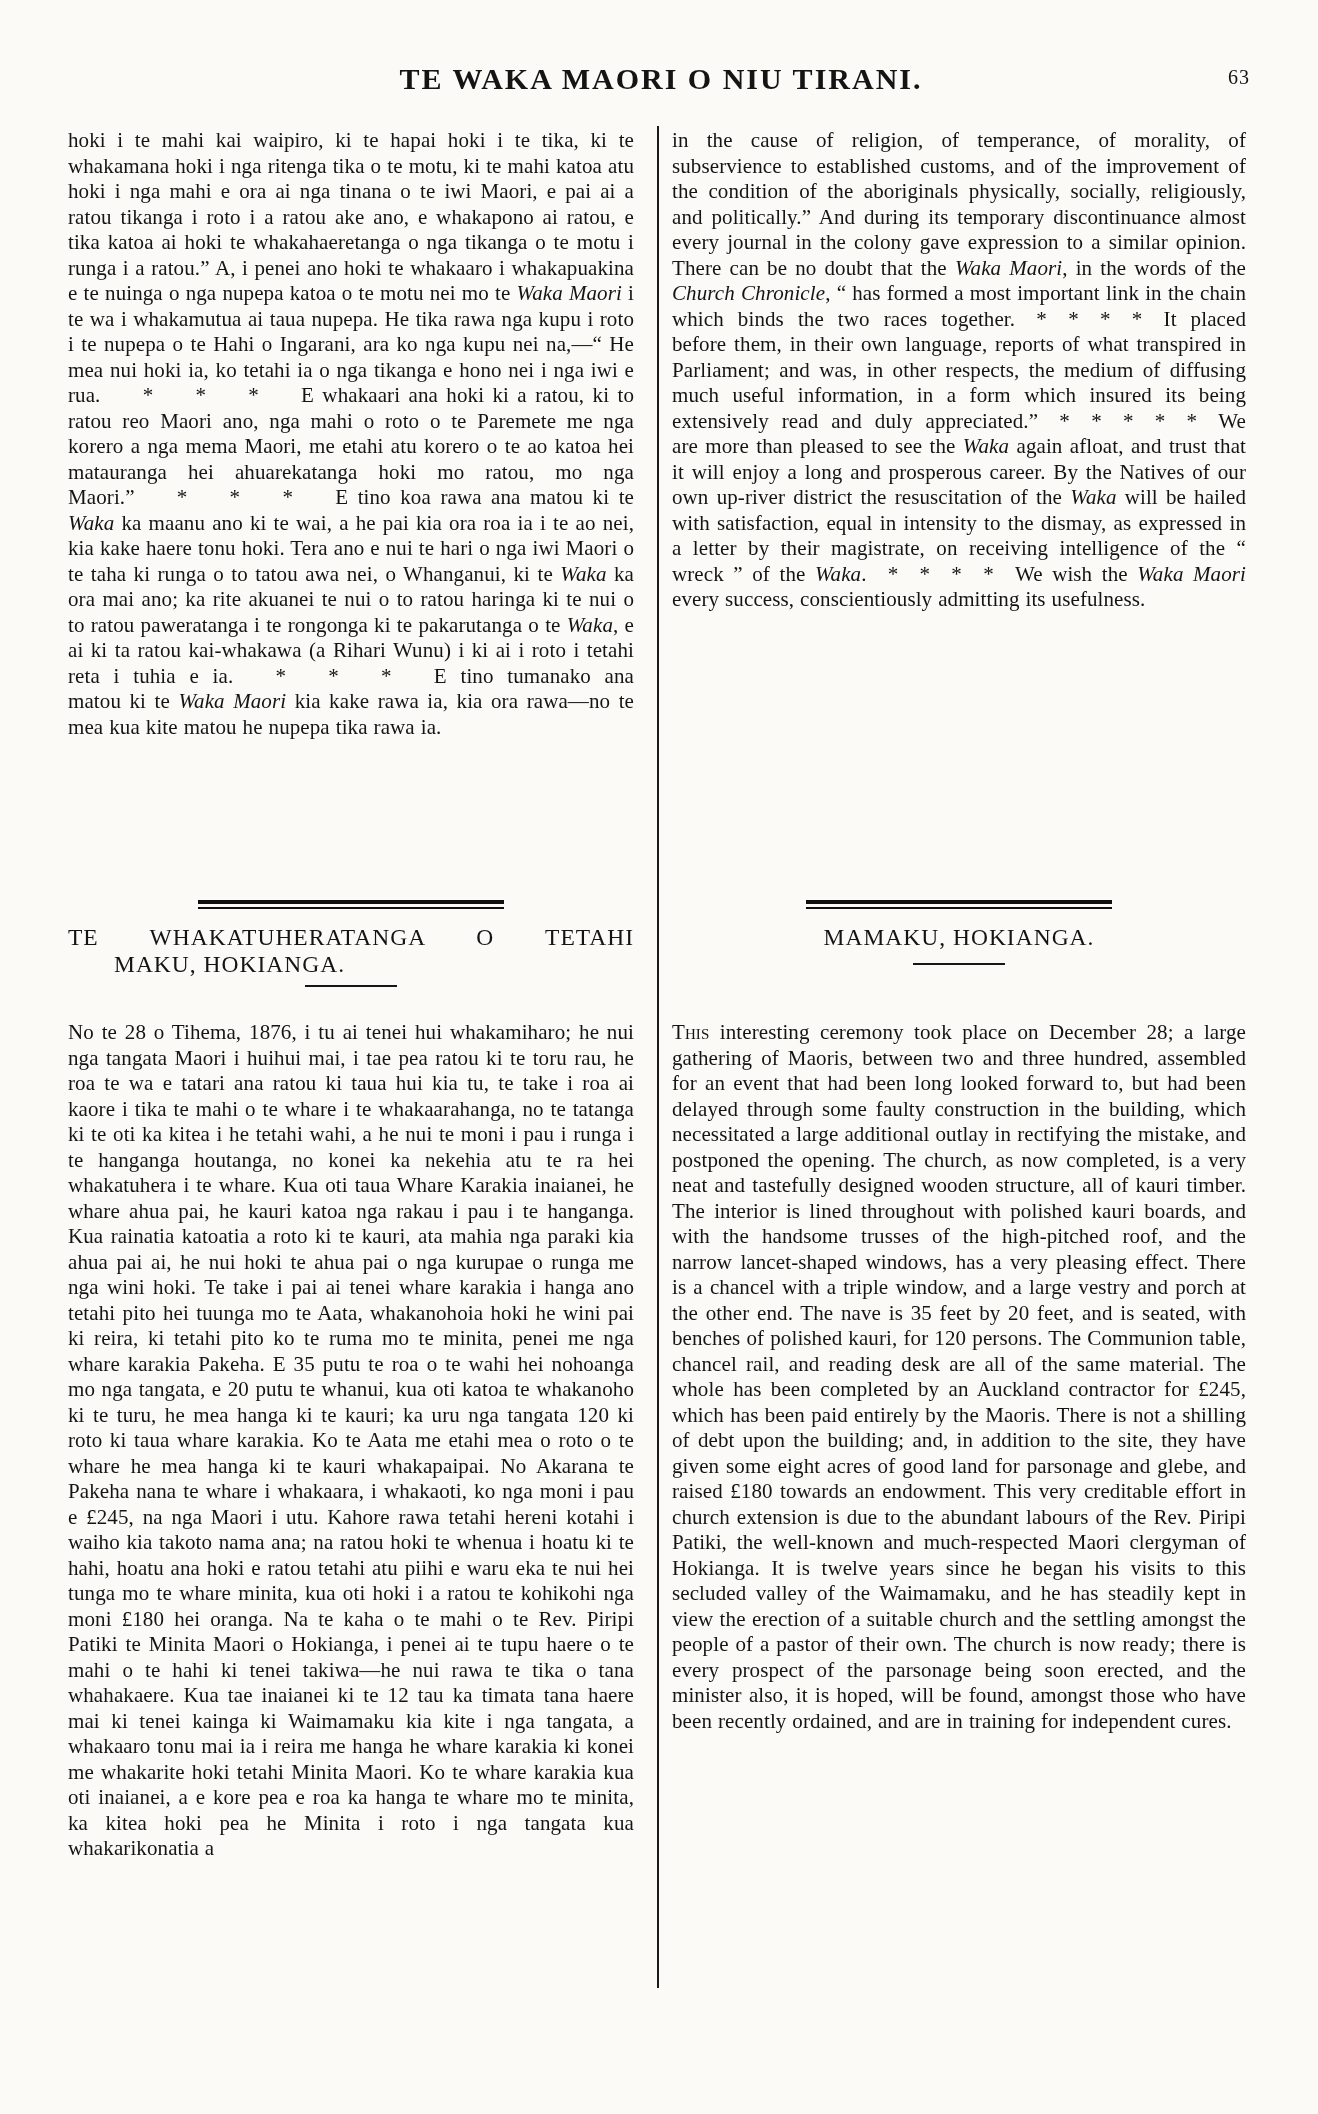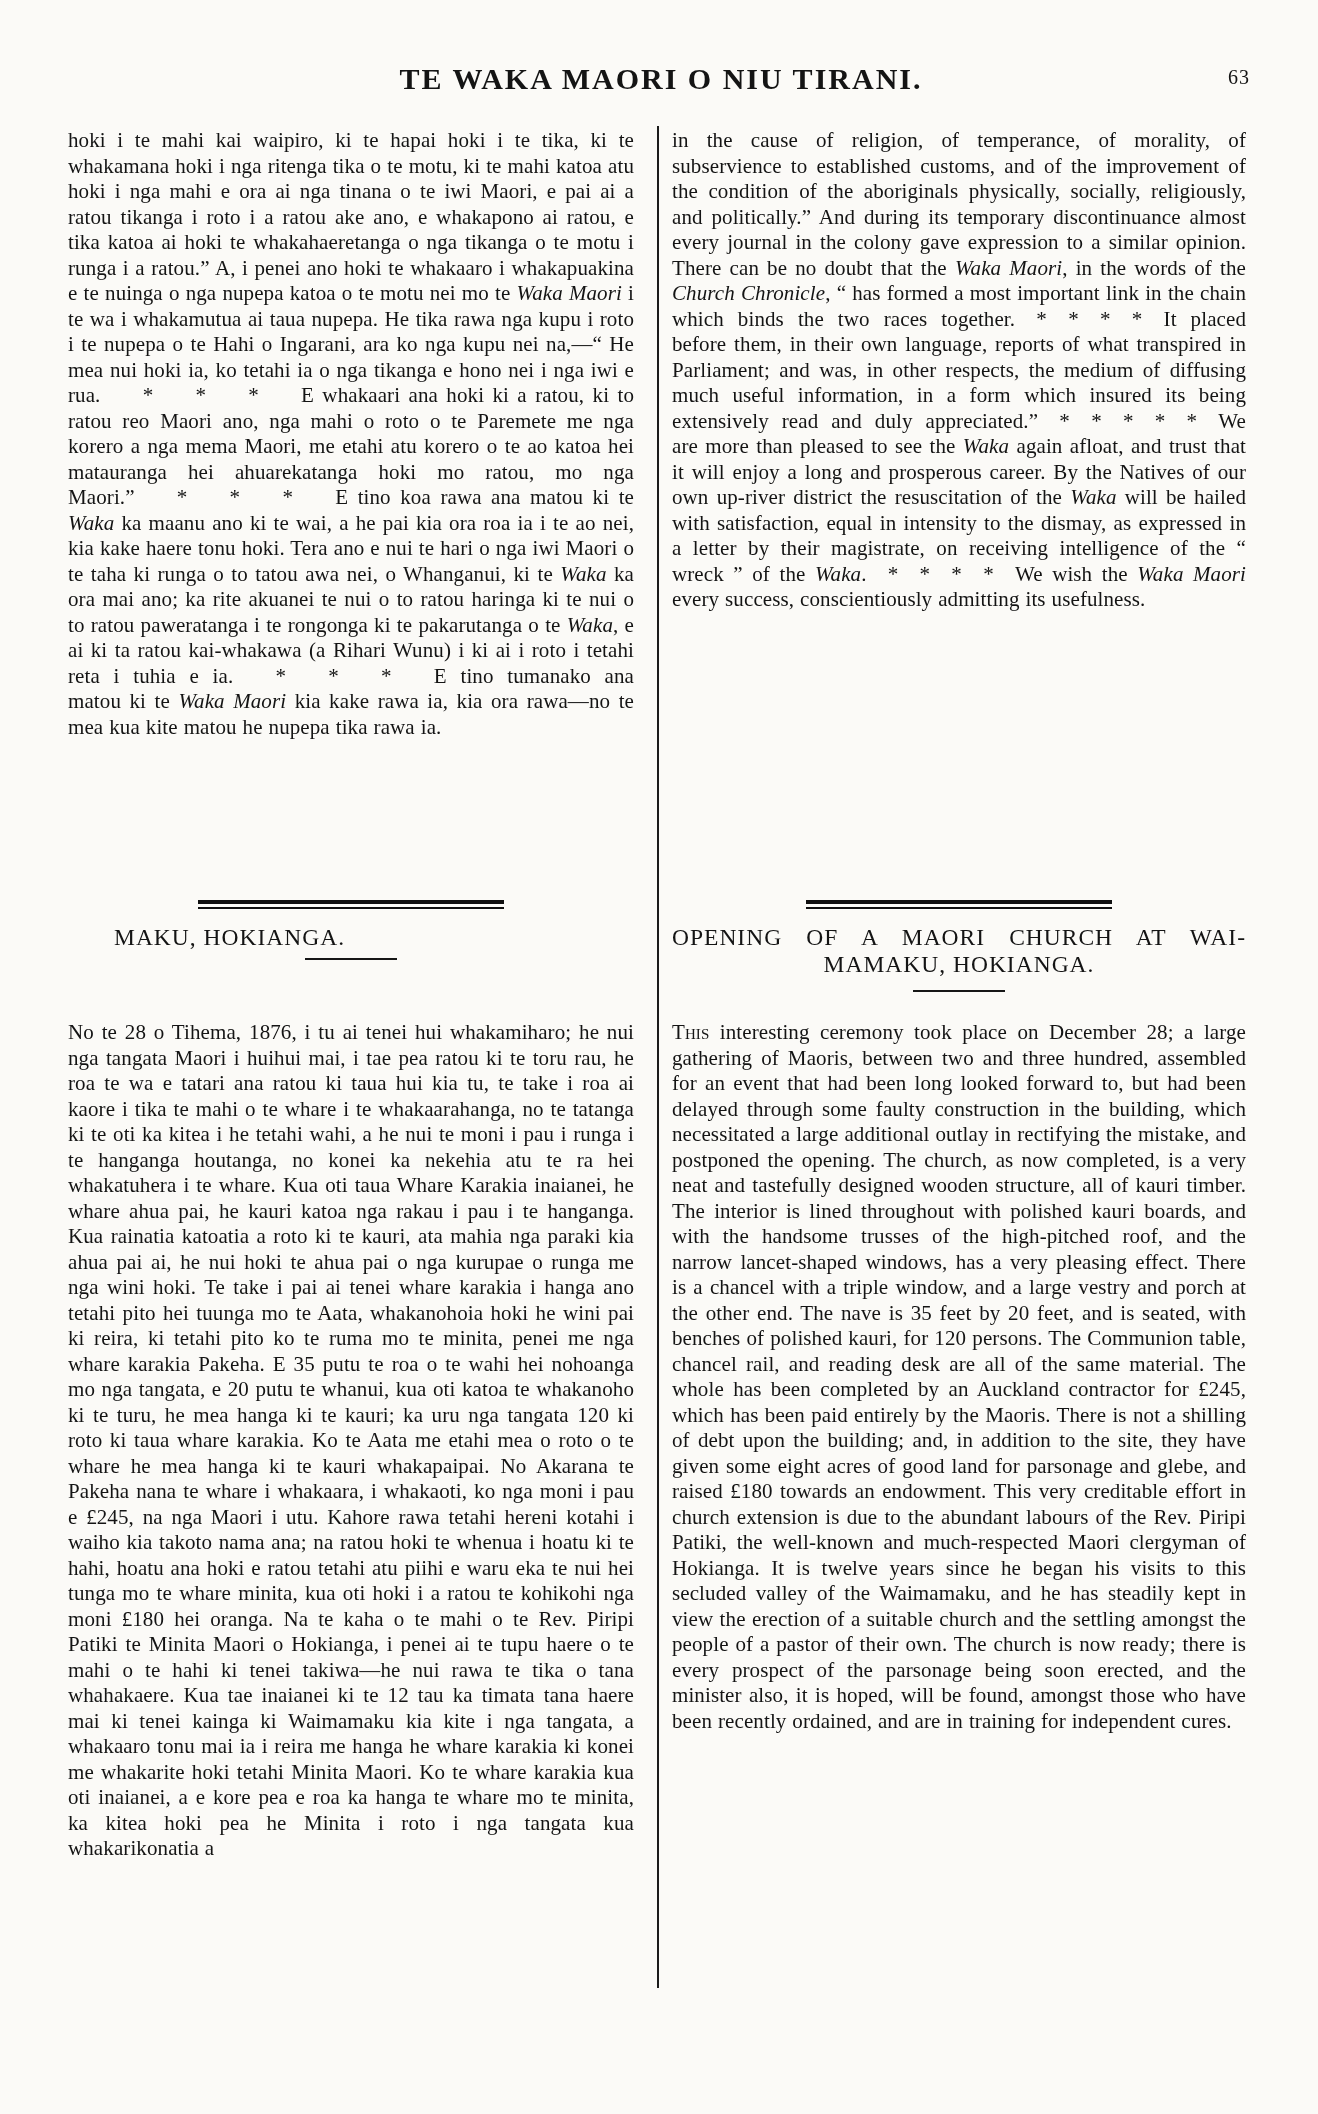--- a/index.html
+++ b/index.html
@@ -73,32 +73,32 @@
   <div class="pagenum">63</div>
 
   <div class="vrule"></div>
 
   <div class="col col-left">
     <div class="body-text art1">hoki i te mahi kai waipiro, ki te hapai hoki i te tika, ki te whakamana hoki i nga ritenga tika o te motu, ki te mahi katoa atu hoki i nga mahi e ora ai nga tinana o te iwi Maori, e pai ai a ratou tikanga i roto i a ratou ake ano, e whakapono ai ratou, e tika katoa ai hoki te whakahaeretanga o nga tikanga o te motu i runga i a ratou.”  A, i penei ano hoki te whakaaro i whakapuakina e te nuinga o nga nupepa katoa o te motu nei mo te <i>Waka Maori</i> i te wa i whakamutua ai taua nupepa.  He tika rawa nga kupu i roto i te nupepa o te Hahi o Ingarani, ara ko nga kupu nei na,—“ He mea nui hoki ia, ko tetahi ia o nga tikanga e hono nei i nga iwi e rua.  *  *  *  E whakaari ana hoki ki a ratou, ki to ratou reo Maori ano, nga mahi o roto o te Paremete me nga korero a nga mema Maori, me etahi atu korero o te ao katoa hei matauranga hei ahuarekatanga hoki mo ratou, mo nga Maori.”  *  *  *  E tino koa rawa ana matou ki te <i>Waka</i> ka maanu ano ki te wai, a he pai kia ora roa ia i te ao nei, kia kake haere tonu hoki.  Tera ano e nui te hari o nga iwi Maori o te taha ki runga o to tatou awa nei, o Whanganui, ki te <i>Waka</i> ka ora mai ano; ka rite akuanei te nui o to ratou haringa ki te nui o to ratou paweratanga i te rongonga ki te pakarutanga o te <i>Waka</i>, e ai ki ta ratou kai-whakawa (a Rihari Wunu) i ki ai i roto i tetahi reta i tuhia e ia.  *  *  *  E tino tumanako ana matou ki te <i>Waka Maori</i> kia kake rawa ia, kia ora rawa—no te mea kua kite matou he nupepa tika rawa ia.</div>
     <div class="sep">
       <div class="double-rule"></div>
     </div>
     <div class="head head-left">
+      <div class="h-line hl-j">TE WHAKATUHERATANGA O TETAHI</div>
       <div class="h-line ind">MAKU, HOKIANGA.</div>
       <div class="short-rule"></div>
     </div>
     <div class="body-text">No te 28 o Tihema, 1876, i tu ai tenei hui whakamiharo; he nui nga tangata Maori i huihui mai, i tae pea ratou ki te toru rau, he roa te wa e tatari ana ratou ki taua hui kia tu, te take i roa ai kaore i tika te mahi o te whare i te whakaarahanga, no te tatanga ki te oti ka kitea i he tetahi wahi, a he nui te moni i pau i runga i te hanganga houtanga, no konei ka nekehia atu te ra hei whakatuhera i te whare.  Kua oti taua Whare Karakia inaianei, he whare ahua pai, he kauri katoa nga rakau i pau i te hanganga.  Kua rainatia katoatia a roto ki te kauri, ata mahia nga paraki kia ahua pai ai, he nui hoki te ahua pai o nga kurupae o runga me nga wini hoki.  Te take i pai ai tenei whare karakia i hanga ano tetahi pito hei tuunga mo te Aata, whakanohoia hoki he wini pai ki reira, ki tetahi pito ko te ruma mo te minita, penei me nga whare karakia Pakeha.  E 35 putu te roa o te wahi hei nohoanga mo nga tangata, e 20 putu te whanui, kua oti katoa te whakanoho ki te turu, he mea hanga ki te kauri; ka uru nga tangata 120 ki roto ki taua whare karakia.  Ko te Aata me etahi mea o roto o te whare he mea hanga ki te kauri whakapaipai.  No Akarana te Pakeha nana te whare i whakaara, i whakaoti, ko nga moni i pau e £245, na nga Maori i utu.  Kahore rawa tetahi hereni kotahi i waiho kia takoto nama ana; na ratou hoki te whenua i hoatu ki te hahi, hoatu ana hoki e ratou tetahi atu piihi e waru eka te nui hei tunga mo te whare minita, kua oti hoki i a ratou te kohikohi nga moni £180 hei oranga.  Na te kaha o te mahi o te Rev. Piripi Patiki te Minita Maori o Hokianga, i penei ai te tupu haere o te mahi o te hahi ki tenei takiwa—he nui rawa te tika o tana whahakaere.  Kua tae inaianei ki te 12 tau ka timata tana haere mai ki tenei kainga ki Waimamaku kia kite i nga tangata, a whakaaro tonu mai ia i reira me hanga he whare karakia ki konei me whakarite hoki tetahi Minita Maori.  Ko te whare karakia kua oti inaianei, a e kore pea e roa ka hanga te whare mo te minita, ka kitea hoki pea he Minita i roto i nga tangata kua whakarikonatia a</div>
   </div>
 
   <div class="col col-right">
     <div class="body-text art1">in the cause of religion, of temperance, of morality, of subservience to established customs, and of the improvement of the condition of the aboriginals physically, socially, religiously, and politically.”  And during its temporary discontinuance almost every journal in the colony gave expression to a similar opinion.  There can be no doubt that the <i>Waka Maori</i>, in the words of the <i>Church Chronicle</i>, “ has formed a most important link in the chain which binds the two races together.  *  *  *  *  It placed before them, in their own language, reports of what transpired in Parliament; and was, in other respects, the medium of diffusing much useful information, in a form which insured its being extensively read and duly appreciated.”  *  *  *  *  *  We are more than pleased to see the <i>Waka</i> again afloat, and trust that it will enjoy a long and prosperous career.  By the Natives of our own up-river district the resuscitation of the <i>Waka</i> will be hailed with satisfaction, equal in intensity to the dismay, as expressed in a letter by their magistrate, on receiving intelligence of the “ wreck ” of the <i>Waka</i>.  *  *  *  *  We wish the <i>Waka Maori</i> every success, conscientiously admitting its usefulness.</div>
     <div class="sep">
       <div class="double-rule"></div>
     </div>
     <div class="head head-right">
-      <div class="h-line hl-j">OPENING OF A MAORI CHURCH AT WAI-</div>
       <div class="h-line hl-c">MAMAKU, HOKIANGA.</div>
       <div class="short-rule"></div>
     </div>
     <div class="body-text"><span class="sc">This</span> interesting ceremony took place on December 28; a large gathering of Maoris, between two and three hundred, assembled for an event that had been long looked forward to, but had been delayed through some faulty construction in the building, which necessitated a large additional outlay in rectifying the mistake, and postponed the opening.  The church, as now completed, is a very neat and tastefully designed wooden structure, all of kauri timber.  The interior is lined throughout with polished kauri boards, and with the handsome trusses of the high-pitched roof, and the narrow lancet-shaped windows, has a very pleasing effect.  There is a chancel with a triple window, and a large vestry and porch at the other end.  The nave is 35 feet by 20 feet, and is seated, with benches of polished kauri, for 120 persons.  The Communion table, chancel rail, and reading desk are all of the same material.  The whole has been completed by an Auckland contractor for £245, which has been paid entirely by the Maoris.  There is not a shilling of debt upon the building; and, in addition to the site, they have given some eight acres of good land for parsonage and glebe, and raised £180 towards an endowment.  This very creditable effort in church extension is due to the abundant labours of the Rev. Piripi Patiki, the well-known and much-respected Maori clergyman of Hokianga.  It is twelve years since he began his visits to this secluded valley of the Waimamaku, and he has steadily kept in view the erection of a suitable church and the settling amongst the people of a pastor of their own.  The church is now ready; there is every prospect of the parsonage being soon erected, and the minister also, it is hoped, will be found, amongst those who have been recently ordained, and are in training for independent cures.</div>
   </div>
 
 </div>
 
 </body></html>

